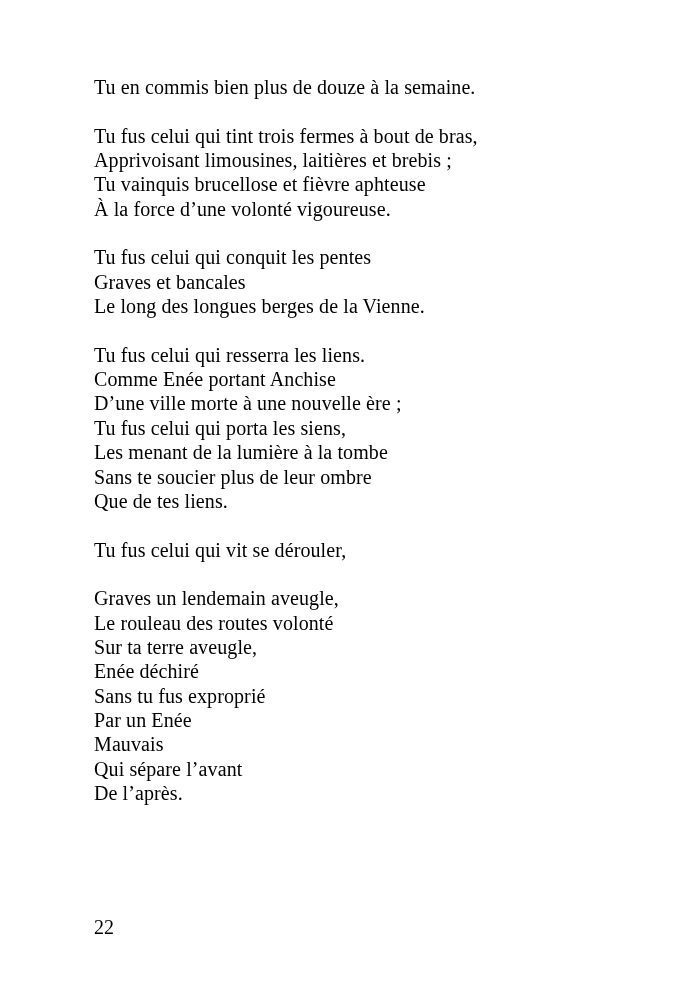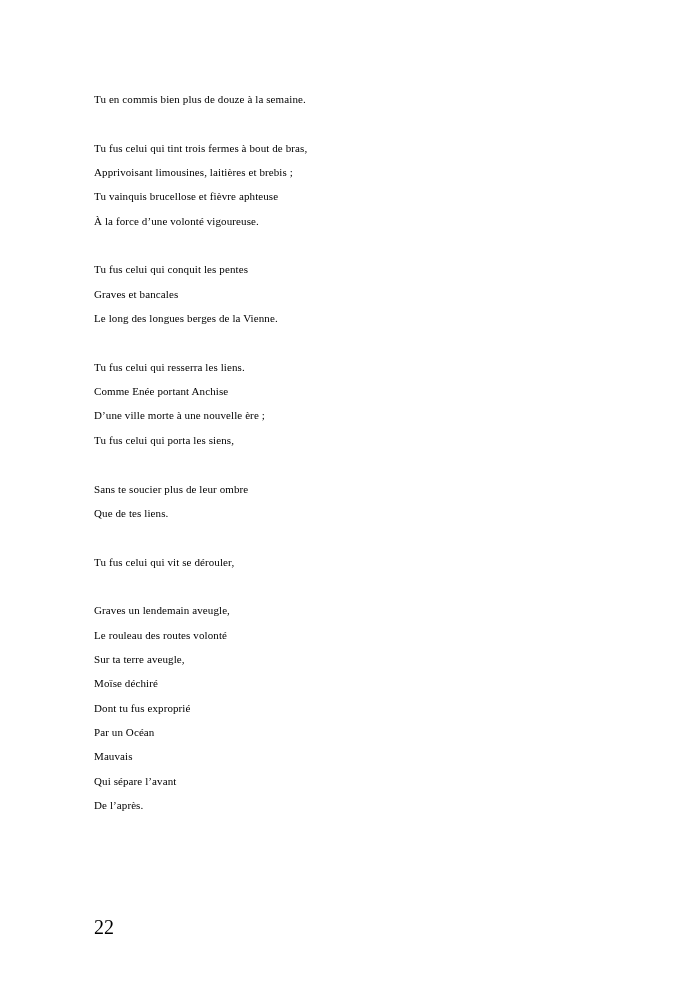--- a/index.html
+++ b/index.html
@@ -13,23 +13,23 @@
     height: 992px;
     margin: 0 auto;
     background: #ffffff;
     color: #000000;
     font-family: "Liberation Serif", "DejaVu Serif", serif;
     overflow: hidden;
   }
   .content {
     position: absolute;
     left: 94px;
-    top: 87px;
+    top: 75px;
     right: 60px;
-    font-size: 11px;
+    font-size: 20px;
     line-height: 24.35px;
     letter-spacing: 0.1px;
   }
   .stanza {
     margin: 0 0 24.35px 0;
     padding: 0;
   }
   .line {
     white-space: pre;
   }
@@ -63,34 +63,34 @@
       <span class="line">Tu fus celui qui conquit les pentes</span><br>
       <span class="line">Graves et bancales</span><br>
       <span class="line">Le long des longues berges de la Vienne.</span>
     </p>
 
     <p class="stanza">
       <span class="line">Tu fus celui qui resserra les liens.</span><br>
       <span class="line">Comme Enée portant Anchise</span><br>
       <span class="line">D’une ville morte à une nouvelle ère ;</span><br>
       <span class="line">Tu fus celui qui porta les siens,</span><br>
-      <br>
+      <span class="line">Les menant de la lumière à la tombe</span><br>
       <span class="line">Sans te soucier plus de leur ombre</span><br>
       <span class="line">Que de tes liens.</span>
     </p>
 
     <p class="stanza">
       <span class="line">Tu fus celui qui vit se dérouler,</span><br>
       <br>
       <span class="line">Graves un lendemain aveugle,</span><br>
       <span class="line">Le rouleau des routes volonté</span><br>
       <span class="line">Sur ta terre aveugle,</span><br>
-      <span class="line">Moïse déchiré</span><br>
-      <span class="line">Dont tu fus exproprié</span><br>
-      <span class="line">Par un Océan</span><br>
+      <span class="line">Enée déchiré</span><br>
+      <span class="line">Sans tu fus exproprié</span><br>
+      <span class="line">Par un Enée</span><br>
       <span class="line">Mauvais</span><br>
       <span class="line">Qui sépare l’avant</span><br>
       <span class="line">De l’après.</span>
     </p>
 
   </div>
 
   <div class="page-number">22</div>
 
 </div>

